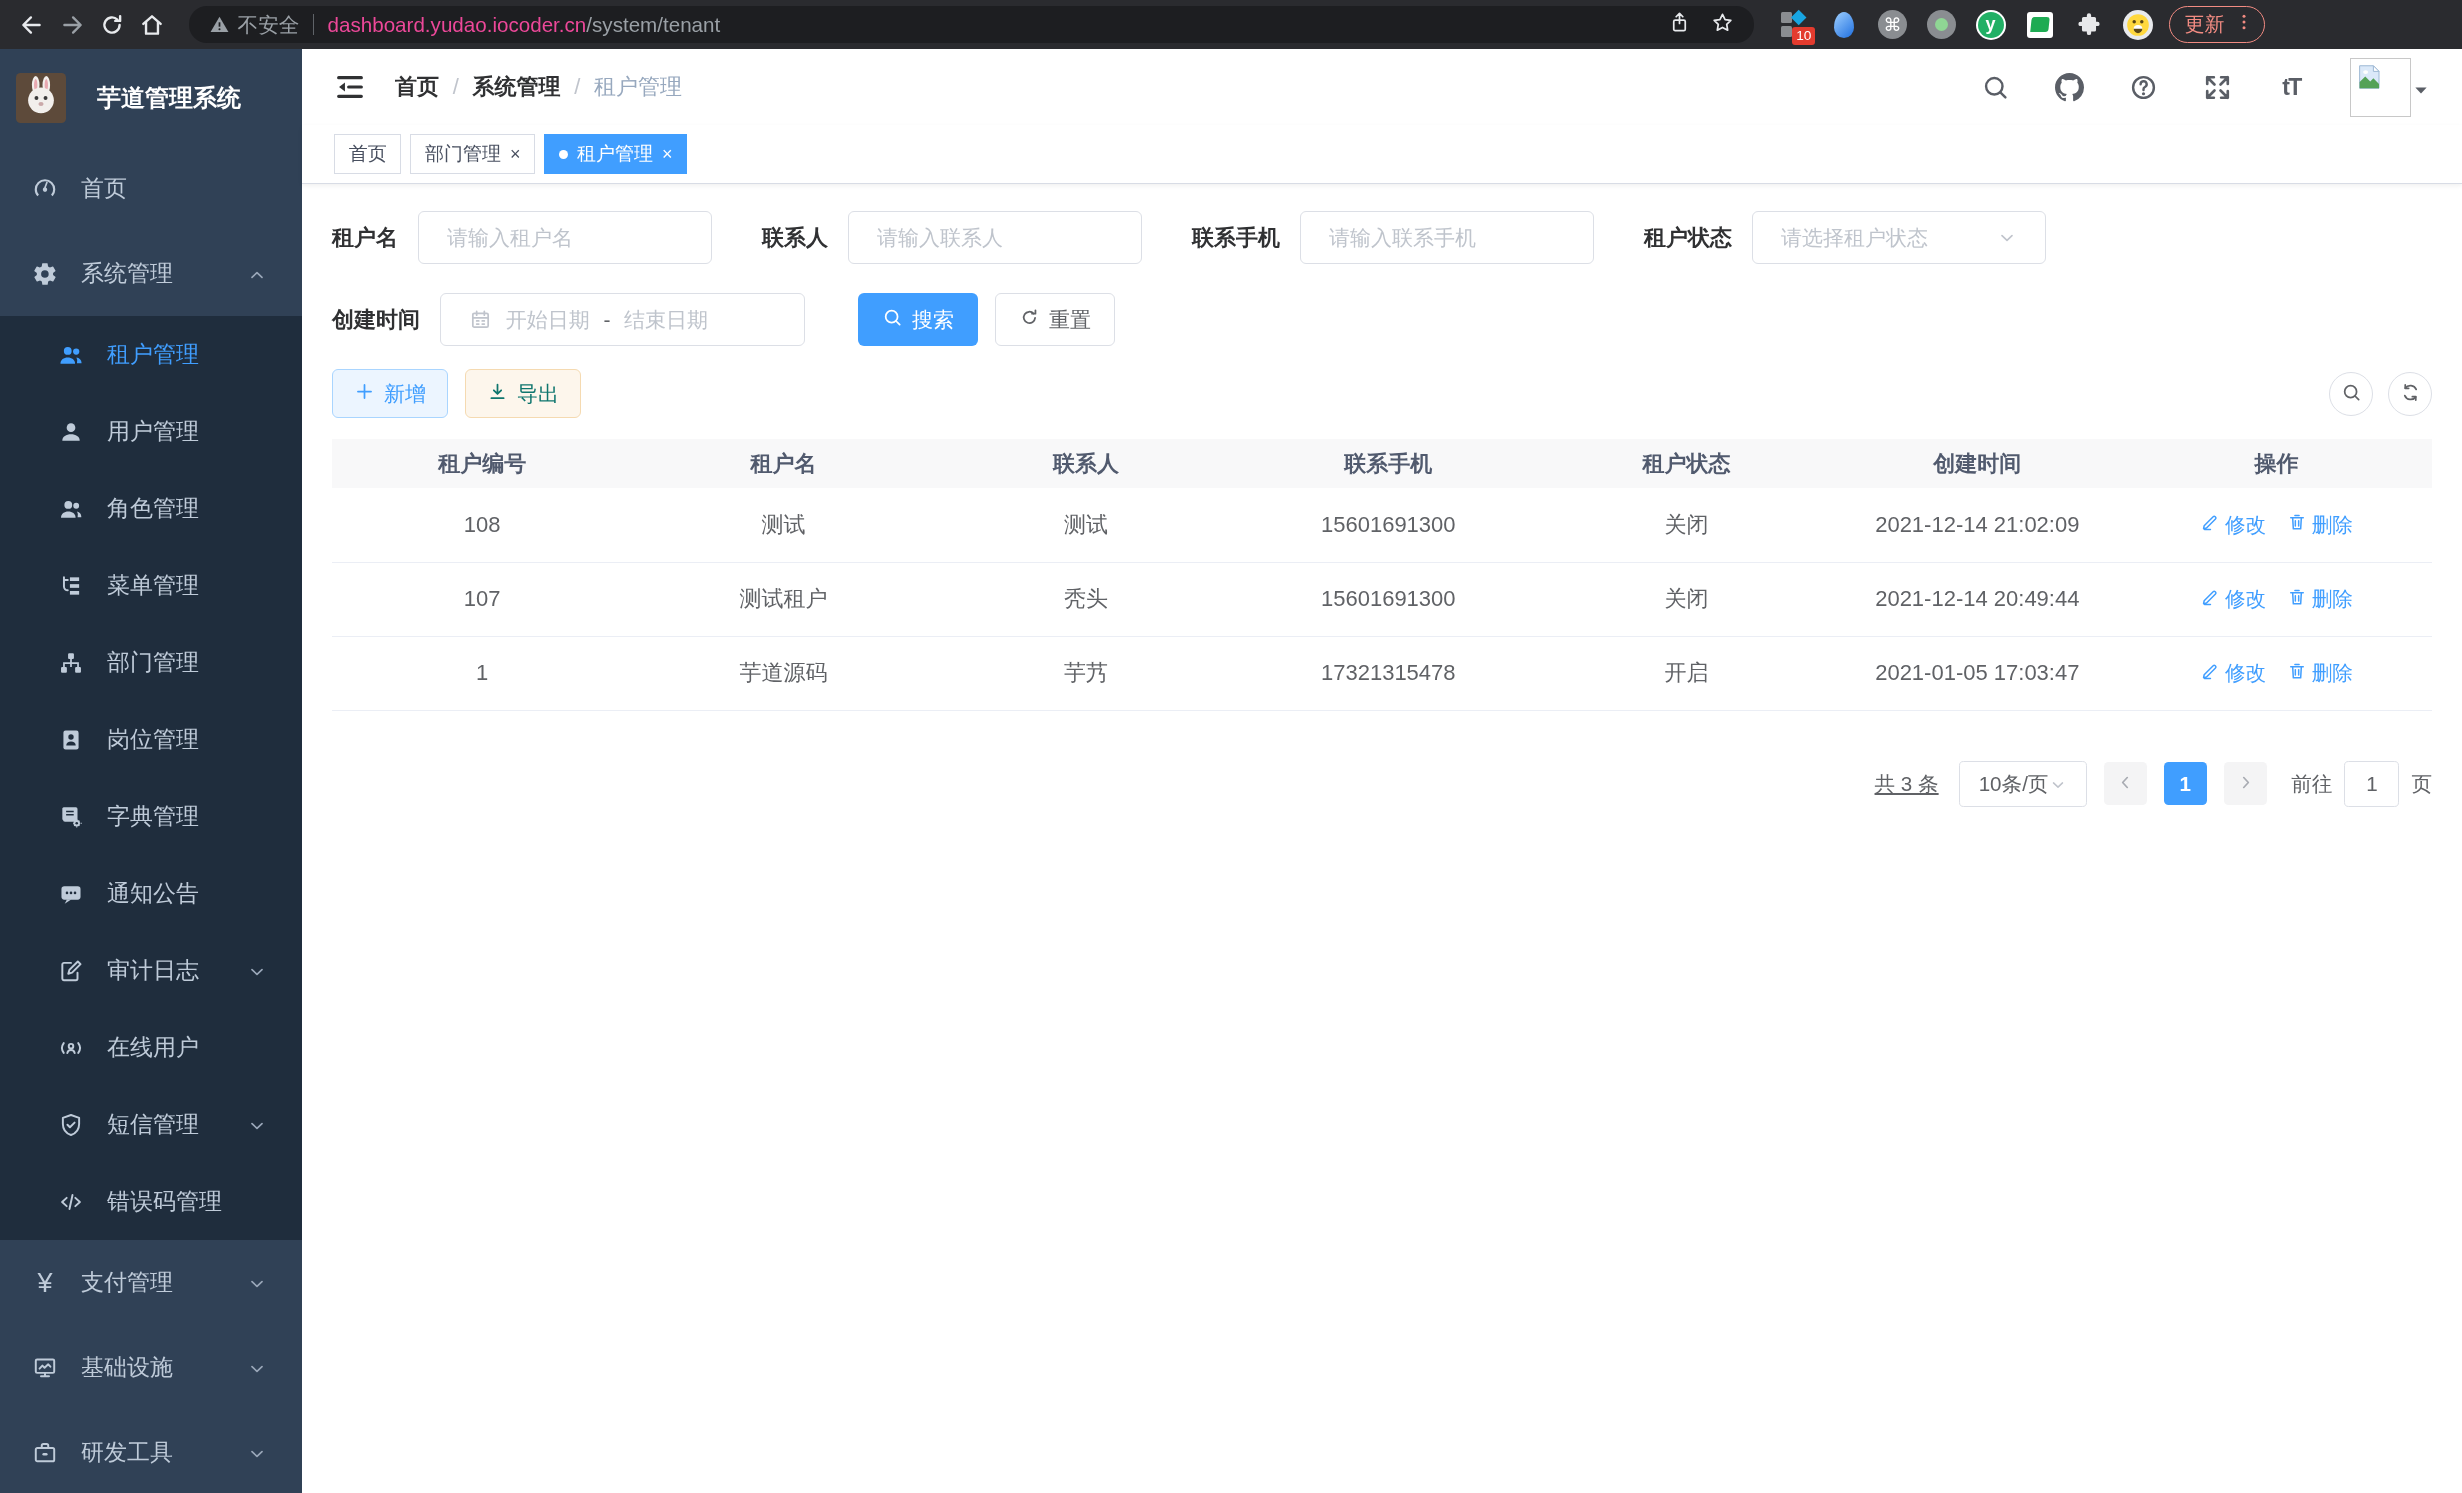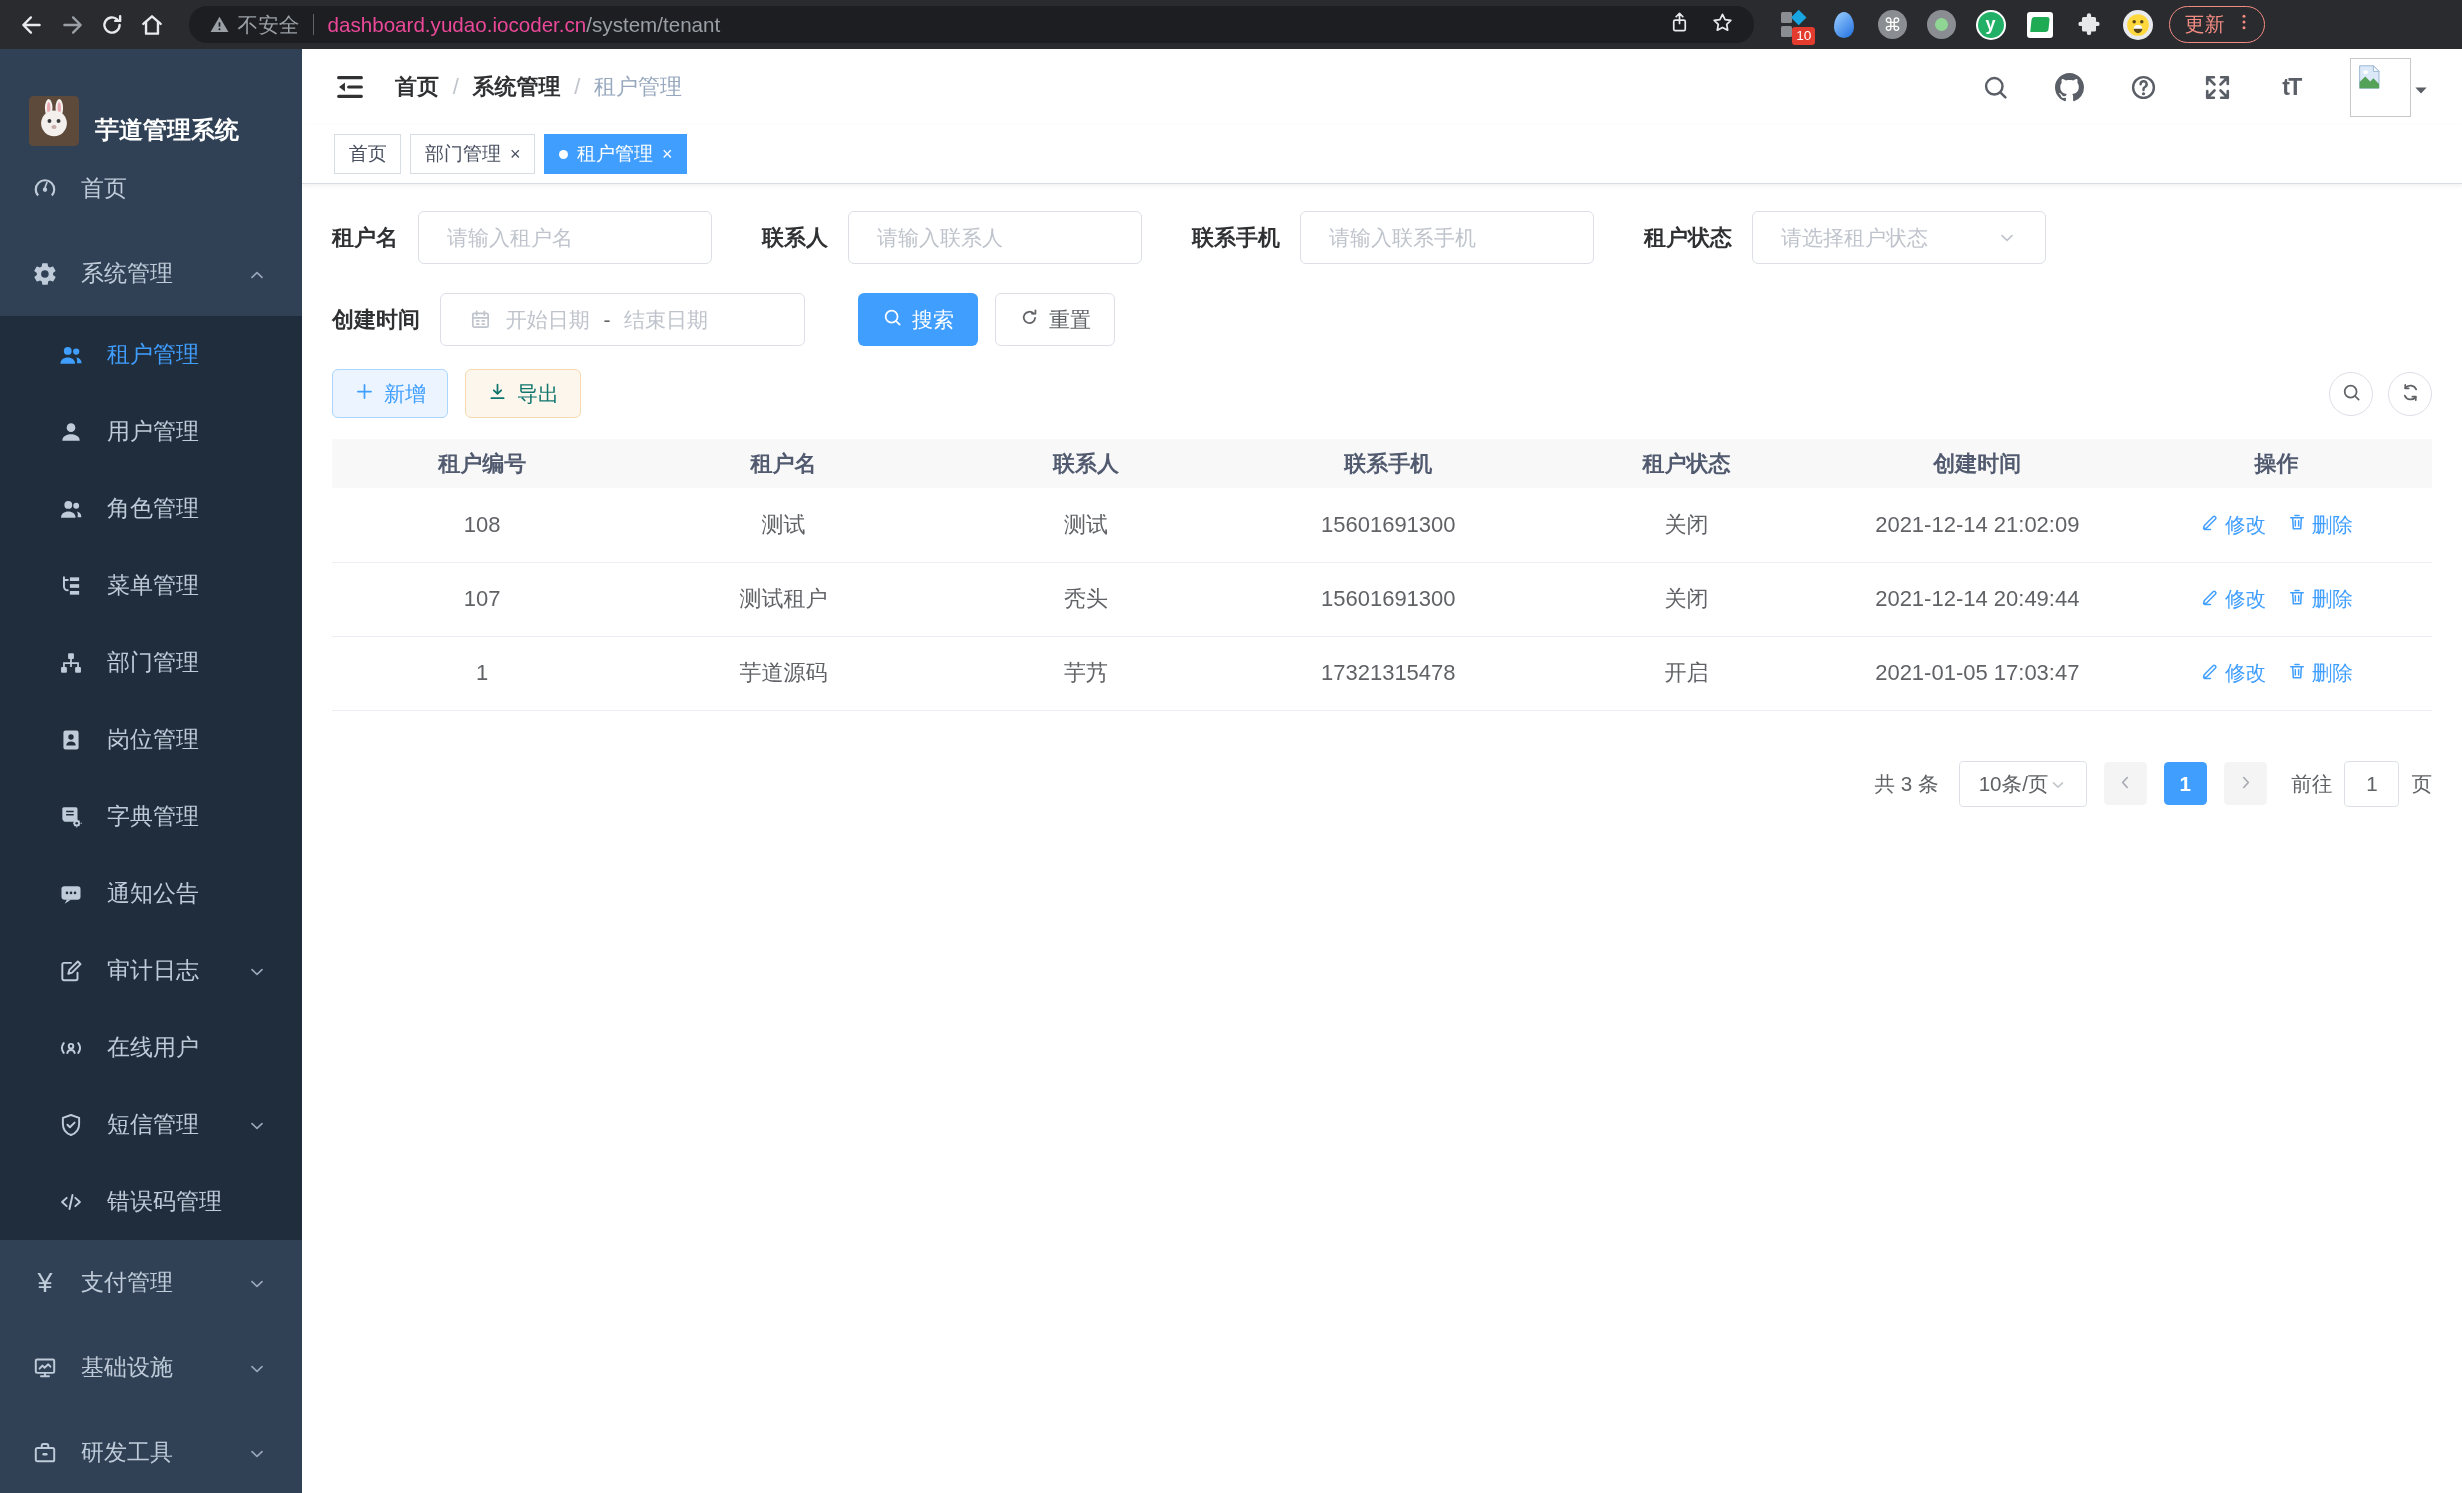--- a/index.html
+++ b/index.html
@@ -42,21 +42,21 @@
   .ext-face svg { width:26px; height:26px; }
   .update-btn { margin-left:15px; height:37px; border:1.5px solid #f28b82; border-radius:20px; color:#f28b82;
     font-size:20px; display:flex; align-items:center; padding:0 10.7px 0 15px; gap:9px; }
   .update-btn svg { width:20px; height:20px; }
 
   
   .app { flex:1; display:flex; overflow:hidden; }
 
   
   .sidebar { width:302px; background:#304156; flex:none; display:flex; flex-direction:column; overflow:hidden; }
-  .logo-row { height:97px; display:flex; align-items:flex-end; padding-left:29px; gap:16px; flex:none; }
+  .logo-row { height:97px; display:flex; align-items:center; padding-left:16px; gap:31px; flex:none; }
   .logo-img { width:50px; height:50px; border-radius:4.6px; overflow:hidden; flex:none; }
   .logo-img svg { width:50px; height:50px; display:block; }
   .logo-title { color:#fff; font-size:24px; font-weight:bold; }
   .menu { flex:1; }
   .menu-item { display:flex; align-items:center; color:#bfcbd9; font-size:23px; cursor:pointer; }
   .menu-item.root { height:85px; padding:0 35px 0 32px; background:#304156; }
   .menu-item.sub  { height:77px; padding:0 35px 0 58px; background:#1f2d3d; }
   .menu-item.active { color:#409eff; }
   .mi-icon { width:26px; height:26px; margin-right:23px; flex:none; display:flex; align-items:center; justify-content:center; }
   .mi-icon svg { width:26px; height:26px; }
@@ -123,21 +123,21 @@
 
   table.data { width:100%; border-collapse:collapse; table-layout:fixed; font-size:22px; color:#606266; }
   table.data th { background:#f8f8f9; color:#515a6e; font-weight:bold; height:49px; text-align:center; }
   table.data td { height:74px; text-align:center; border-bottom:0.8px solid #ebeef5; }
   .op-link { color:#409eff; display:inline-flex; align-items:center; gap:4.6px; font-size:20.6px; cursor:pointer; }
   .op-link + .op-link { margin-left:21px; }
   .op-link svg { width:20px; height:20px; }
 
   .pagination { display:flex; align-items:center; justify-content:flex-end; margin-top:50px; gap:17px;
     font-size:20.6px; color:#606266; }
-  .pg-total { margin-right:3px; }
+  .pg-total { margin-right:3px;text-decoration:underline; }
   .pg-size { width:128px; height:46px; border:0.8px solid #dcdfe6; border-radius:4.6px; display:flex; align-items:center;
     justify-content:space-between; padding:0 19px; color:#606266; cursor:pointer; }
   .pg-size .caret { width:18px; height:18px; color:#c0c4cc; }
   .pg-size .caret svg { width:18px; height:18px; }
   .pg-btn { width:43px; height:43px; border-radius:4.6px; background:#f4f4f5; color:#a8abb2; display:flex;
     align-items:center; justify-content:center; cursor:pointer; }
   .pg-btn svg { width:17px; height:17px; }
   .pg-page { width:43px; height:43px; border-radius:4.6px; background:#409eff; color:#fff; font-weight:bold;
     display:flex; align-items:center; justify-content:center; cursor:pointer; }
   .pg-goto { display:flex; align-items:center; gap:12px; margin-left:7.6px; }

